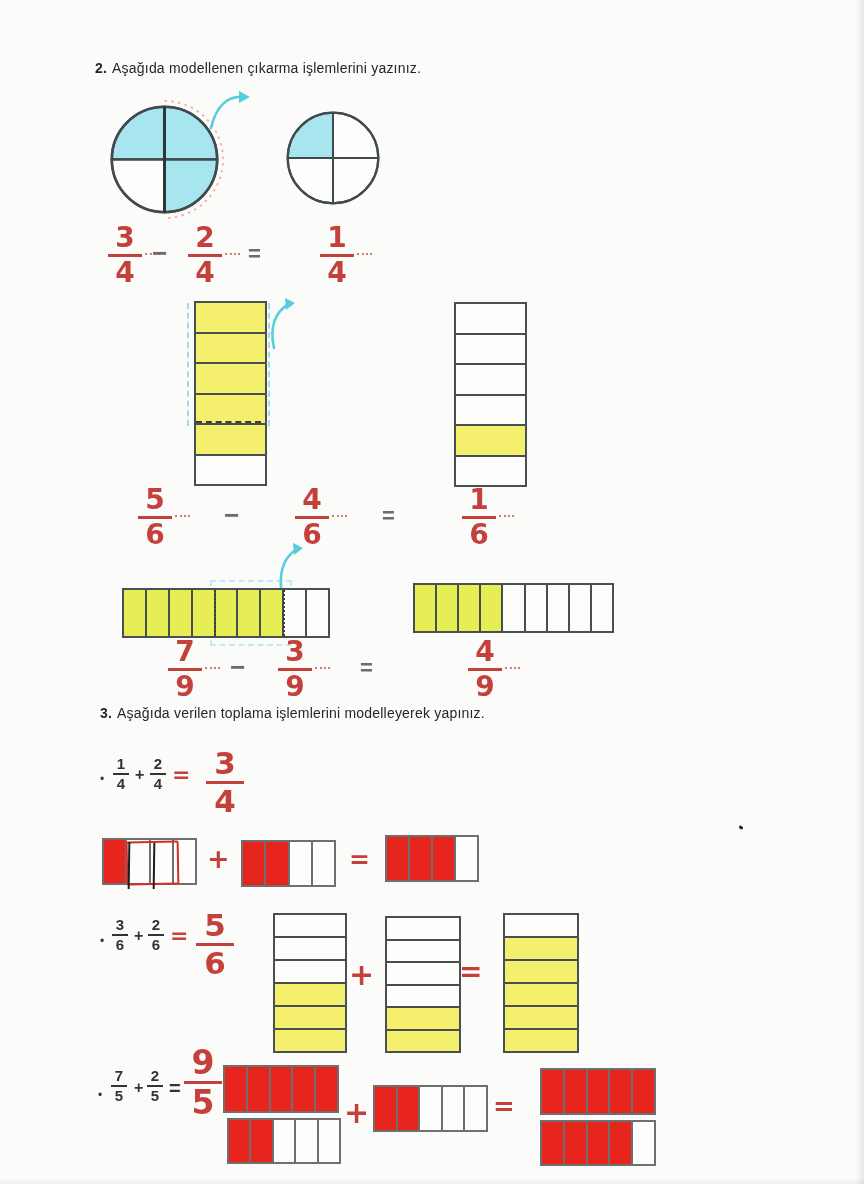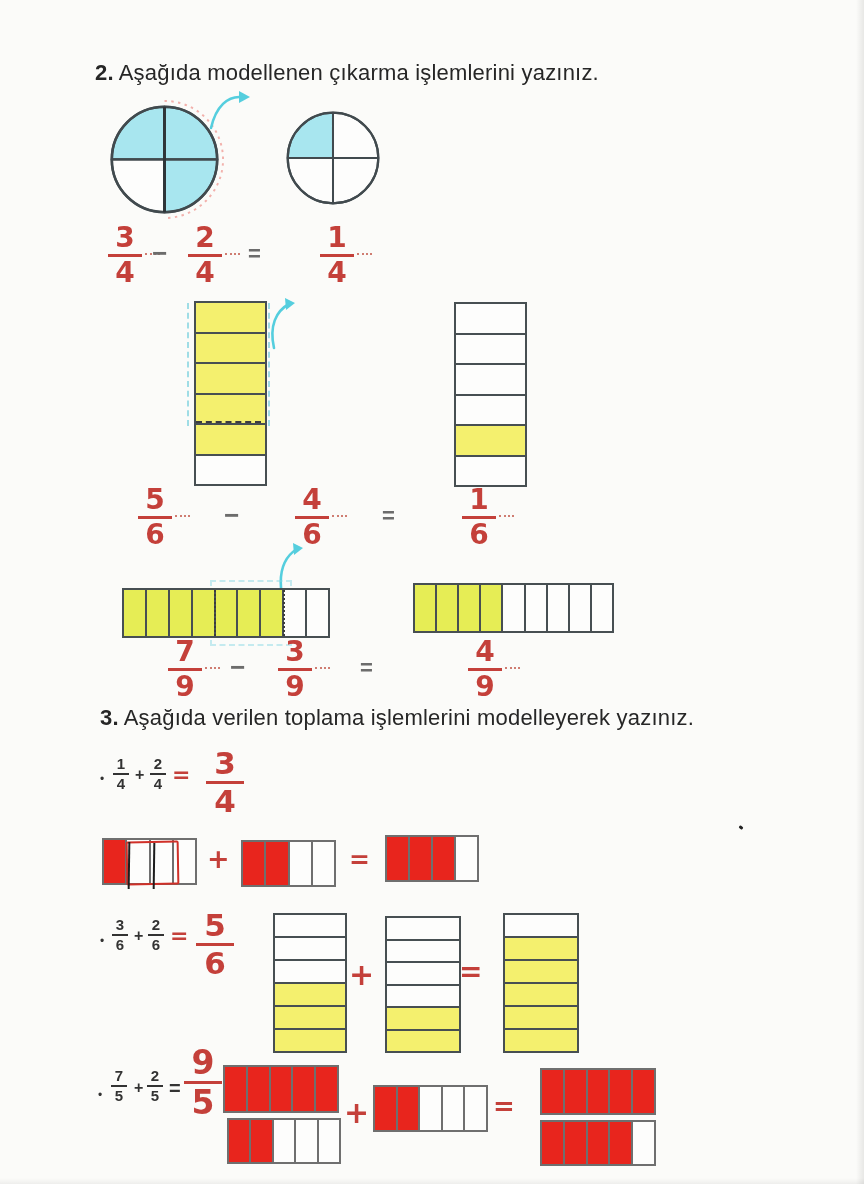--- a/index.html
+++ b/index.html
@@ -8,21 +8,21 @@
   }
   html,body{margin:0;padding:0;}
   body{font-family:"Liberation Sans",sans-serif;}
   .page{position:relative;width:864px;height:1184px;background:#fbfbf9;overflow:hidden;}
   .edge-right{position:absolute;right:0;top:0;width:8px;height:100%;
     background:linear-gradient(to right,rgba(0,0,0,0),rgba(0,0,0,0.08));}
   .edge-bottom{position:absolute;left:0;bottom:0;width:100%;height:6px;
     background:linear-gradient(to bottom,rgba(0,0,0,0),rgba(0,0,0,0.05));}
   .speck{position:absolute;width:4px;height:3px;background:#222;border-radius:1px;transform:rotate(40deg);}
 
-  .qtitle{position:absolute;font-size:22px;color:#262626;letter-spacing:.2px;white-space:nowrap;}
+  .qtitle{position:absolute;font-size:14px;color:#262626;letter-spacing:.2px;white-space:nowrap;}
   .qtitle b{font-weight:700;margin-right:5px;}
 
   
   .frac{position:absolute;display:flex;flex-direction:column;align-items:center;line-height:1;}
   .frac .fbar{height:0;margin:2px 0;}
   .frac.hand{color:var(--hand);font-family:"DejaVu Sans",sans-serif;font-weight:600;}
   .frac.hand .fbar{border-top:3px solid var(--hand);width:34px;}
   .frac.big{font-size:28px;}
   .frac.xl{font-size:31px;}
   .frac.xl .fbar{width:38px;}
@@ -209,21 +209,21 @@
     </span>
     <span class="op gray" style="left:360px;top:657px;font-size:22px">=</span>
     <span class="frac hand big dots" style="left:468px;top:638px">
       <span class="num">4</span>
         <span class="fbar"></span>
         <span class="den">9</span>
     </span>
   </div>
 
   <div class="qtitle" style="left:100px;top:705px">
-    <b>3.</b><span>Aşağıda verilen toplama işlemlerini modelleyerek yazınız.</span>
+    <b>3.</b><span>Aşağıda verilen toplama işlemlerini modelleyerek yapınız.</span>
   </div>
 
   <div>
     <span class="bullet" style="left:100px;top:772px">•</span>
     <span class="frac small" style="left:113px;top:756px">
       <span class="num">1</span>
         <span class="fbar"></span>
         <span class="den">4</span>
     </span>
     <span class="op black" style="left:135px;top:767px;font-size:16px">+</span>

